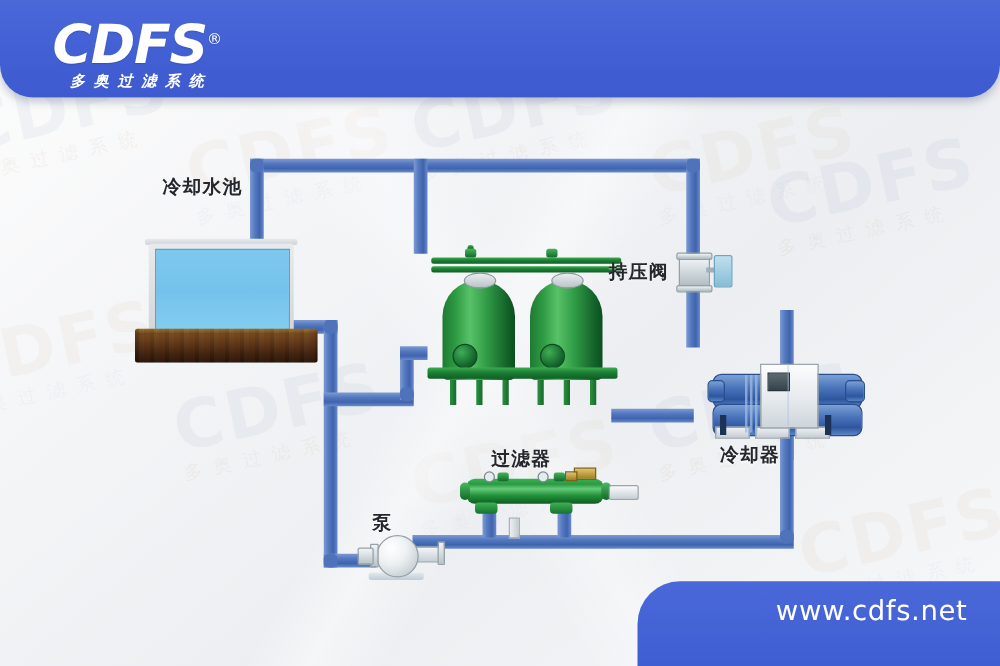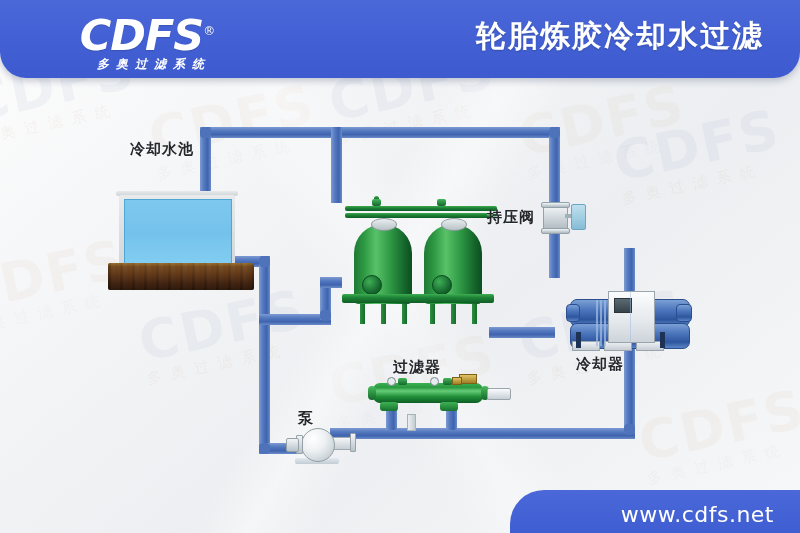--- a/index.html
+++ b/index.html
@@ -40,21 +40,20 @@
     pointer-events:none;
   }
 
   
   .header{
     position:absolute;left:0;top:0;width:800px;height:78px;
     background:linear-gradient(180deg,#4a68d8 0%,#4260d4 55%,#3d5bcf 100%);
     border-bottom-left-radius:26px;border-bottom-right-radius:26px;
     box-shadow:0 3px 7px rgba(90,100,130,.35);
     z-index:20;
-    text-align:center;
   }
   .logo{position:absolute;left:42px;top:8px;width:210px;height:62px;}
   .logo-main{
     font-size:43px;font-weight:bold;font-style:italic;color:#ffffff;
     letter-spacing:-1px;line-height:46px;
     font-family:"DejaVu Sans",sans-serif;
     text-shadow:0 1px 1px rgba(0,0,0,.15);
   }
   .logo-reg{font-size:12px;vertical-align:super;font-style:normal;font-weight:normal;}
   .logo-sub{
@@ -64,21 +63,21 @@
   }
   .header-title{
     position:absolute;right:36px;top:16px;
     font-size:30px;color:#ffffff;font-weight:bold;letter-spacing:2px;
     font-family:"DejaVu Sans",sans-serif;
     text-shadow:0 1px 2px rgba(0,0,0,.2);
   }
 
   
   .footer{
-    position:absolute;right:0;bottom:0;width:290px;height:43px;
+    position:absolute;right:0;bottom:0;width:290px;height:68px;
     background:linear-gradient(180deg,#4a68d8 0%,#3f5ed2 100%);
     border-top-left-radius:34px;
     z-index:20;
     margin-top:32px;
   }
   .footer-url{
     position:absolute;right:26px;top:12px;
     color:#fff;font-size:22px;letter-spacing:.5px;
     font-family:"DejaVu Sans",sans-serif;
   }
@@ -290,21 +289,20 @@
       <div class="wm-sub">多奥过滤系统</div>
     </div>
     <div class="diag"></div>
   </div>
 
   <div class="header">
     <div class="logo">
       <div class="logo-main"><span>CDFS</span><span class="logo-reg">®</span></div>
       <div class="logo-sub">多奥过滤系统</div>
     </div>
-    <div class="header-title">轮胎炼胶冷却水过滤</div>
   </div>
 
   <div class="diagram">
 
     <div class="lbl" style="left:130px;top:62px;">冷却水池</div>
     <div class="lbl" style="left:487px;top:130px;">持压阀</div>
     <div class="lbl" style="left:393px;top:280px;">过滤器</div>
     <div class="lbl" style="left:576px;top:277px;">冷却器</div>
     <div class="lbl" style="left:298px;top:331px;">泵</div>
 

